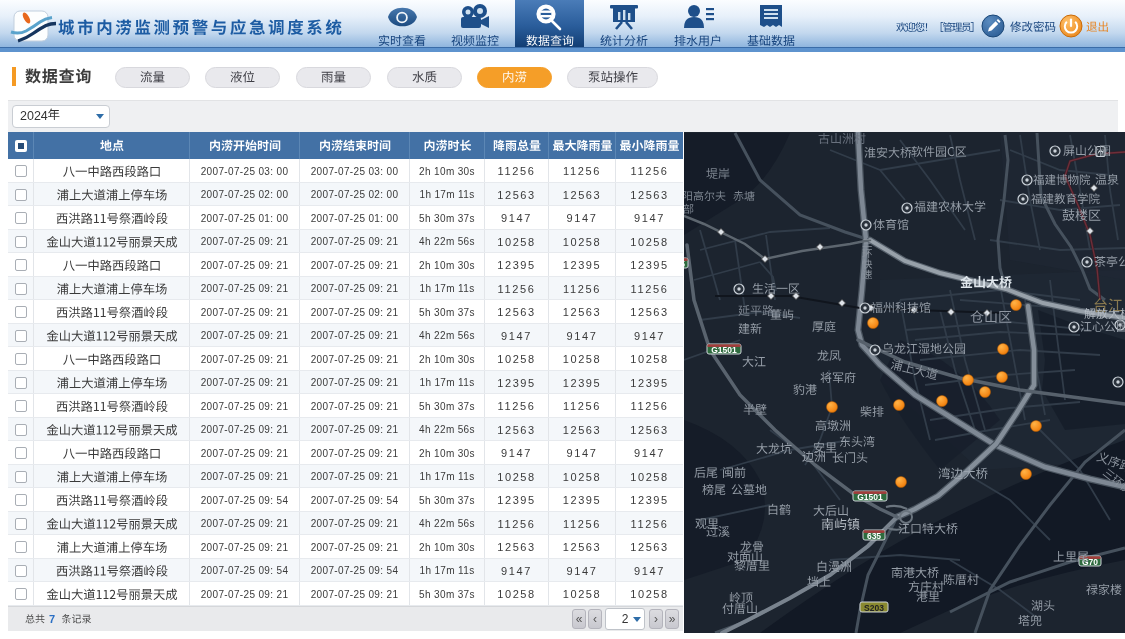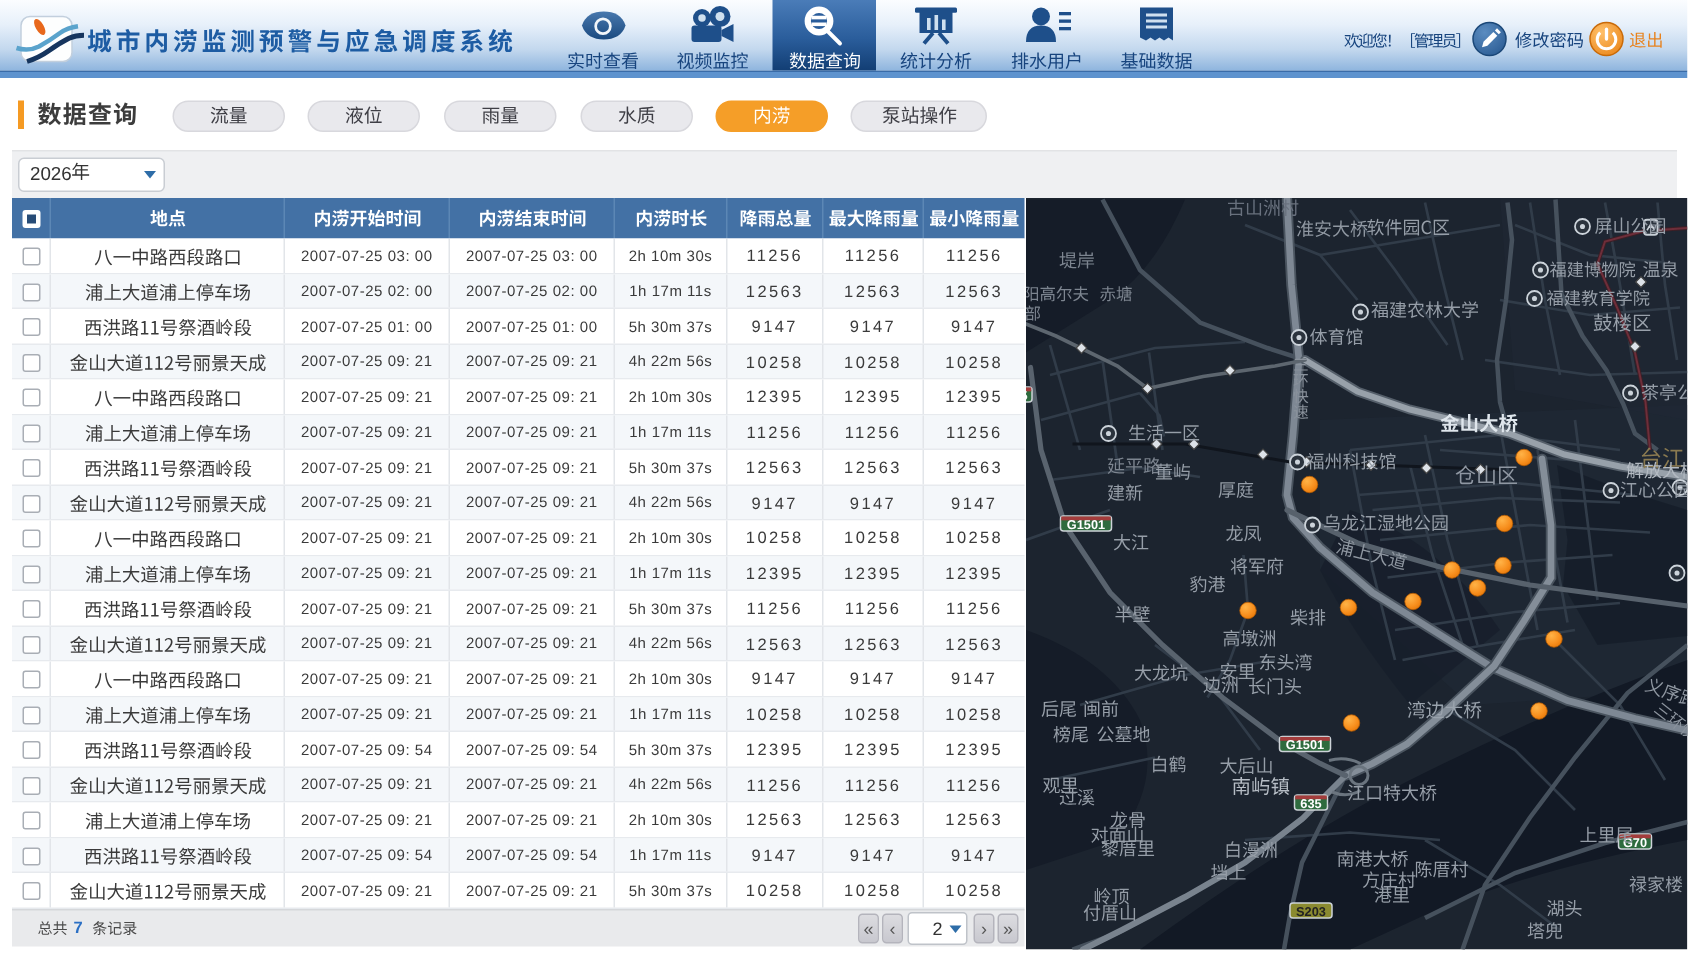--- a/index.html
+++ b/index.html
@@ -53,21 +53,21 @@
     <div id="hdrbar"></div>
   <div id="subrow"></div>
     <div id="obar"></div>
   <div class="pill" style="left:115px;width:75px"></div>
     <div class="pill" style="left:205px;width:75px"></div>
     <div class="pill" style="left:296px;width:75px"></div>
     <div class="pill" style="left:387px;width:75px"></div>
     <div class="pill on" style="left:477px;width:75px"></div>
     <div class="pill" style="left:567px;width:91px"></div>
   <div id="filtrow"></div>
-    <div id="dd">2026</div>
+    <div id="dd">2024</div>
     <div id="ddcaret"></div>
   <div id="tbl">
     <div id="thead">
         <div class="hc" style="width:26px"></div>
         <div class="hc" style="width:156px"></div>
         <div class="hc" style="width:110px"></div>
         <div class="hc" style="width:110px"></div>
         <div class="hc" style="width:75px"></div>
         <div class="hc" style="width:64px"></div>
         <div class="hc" style="width:67px"></div>

